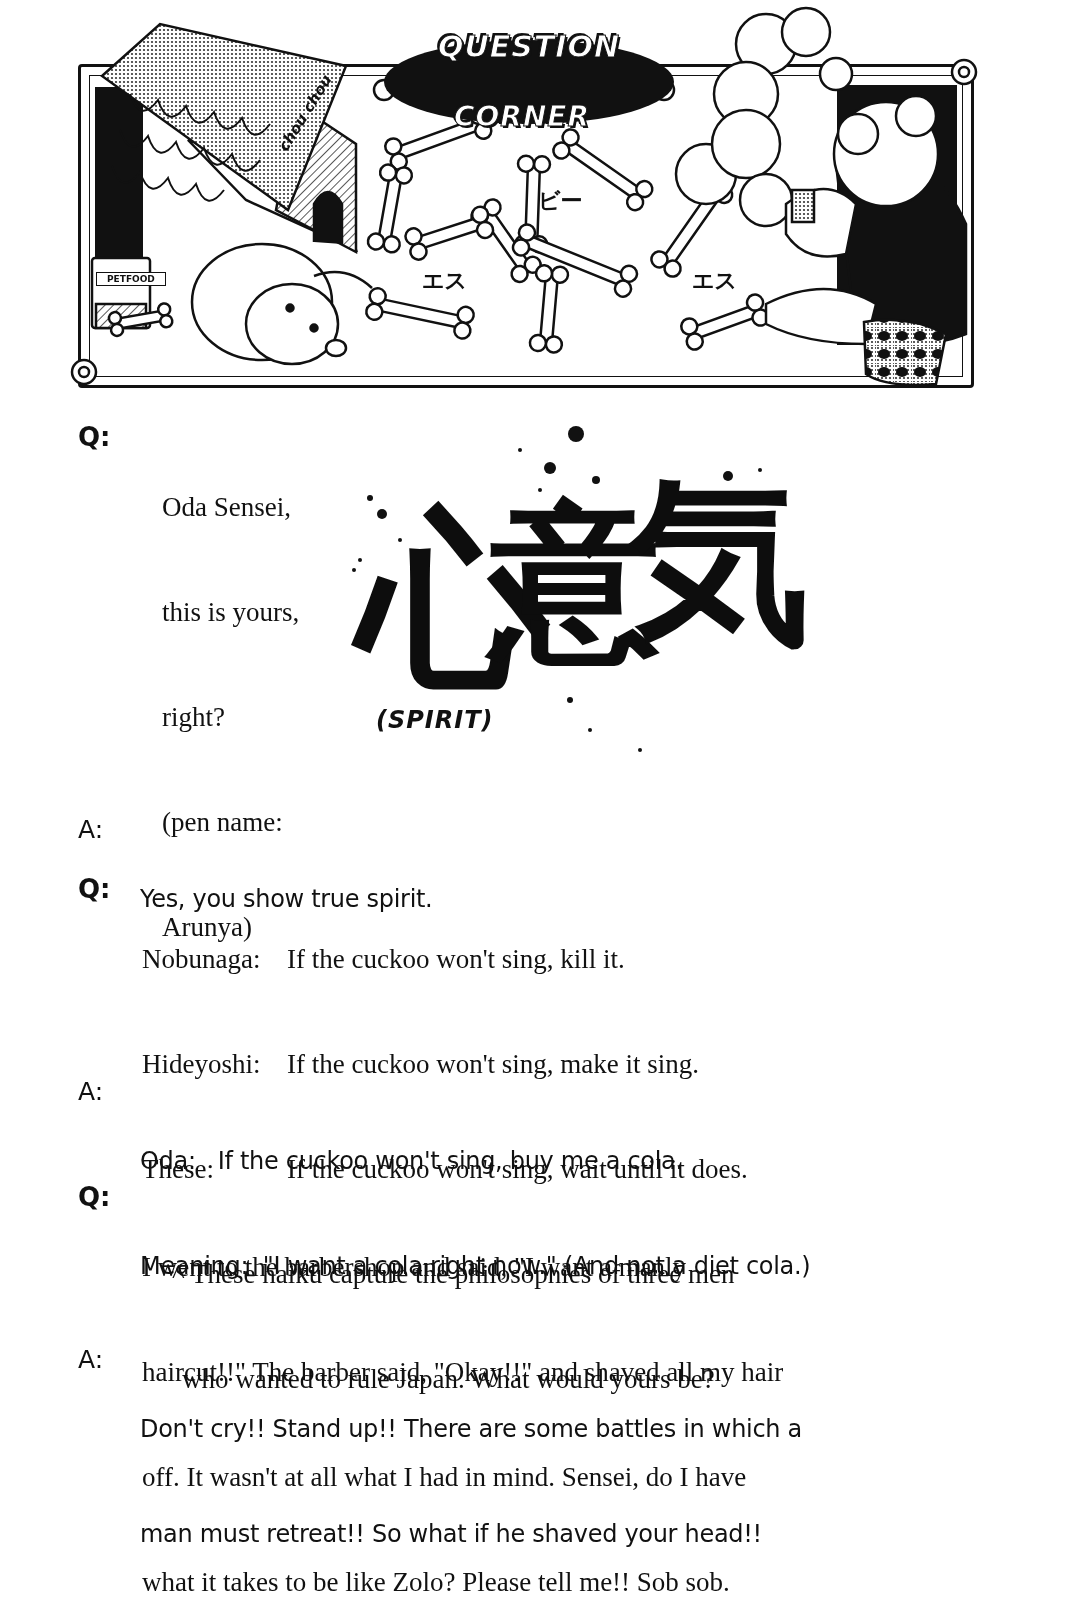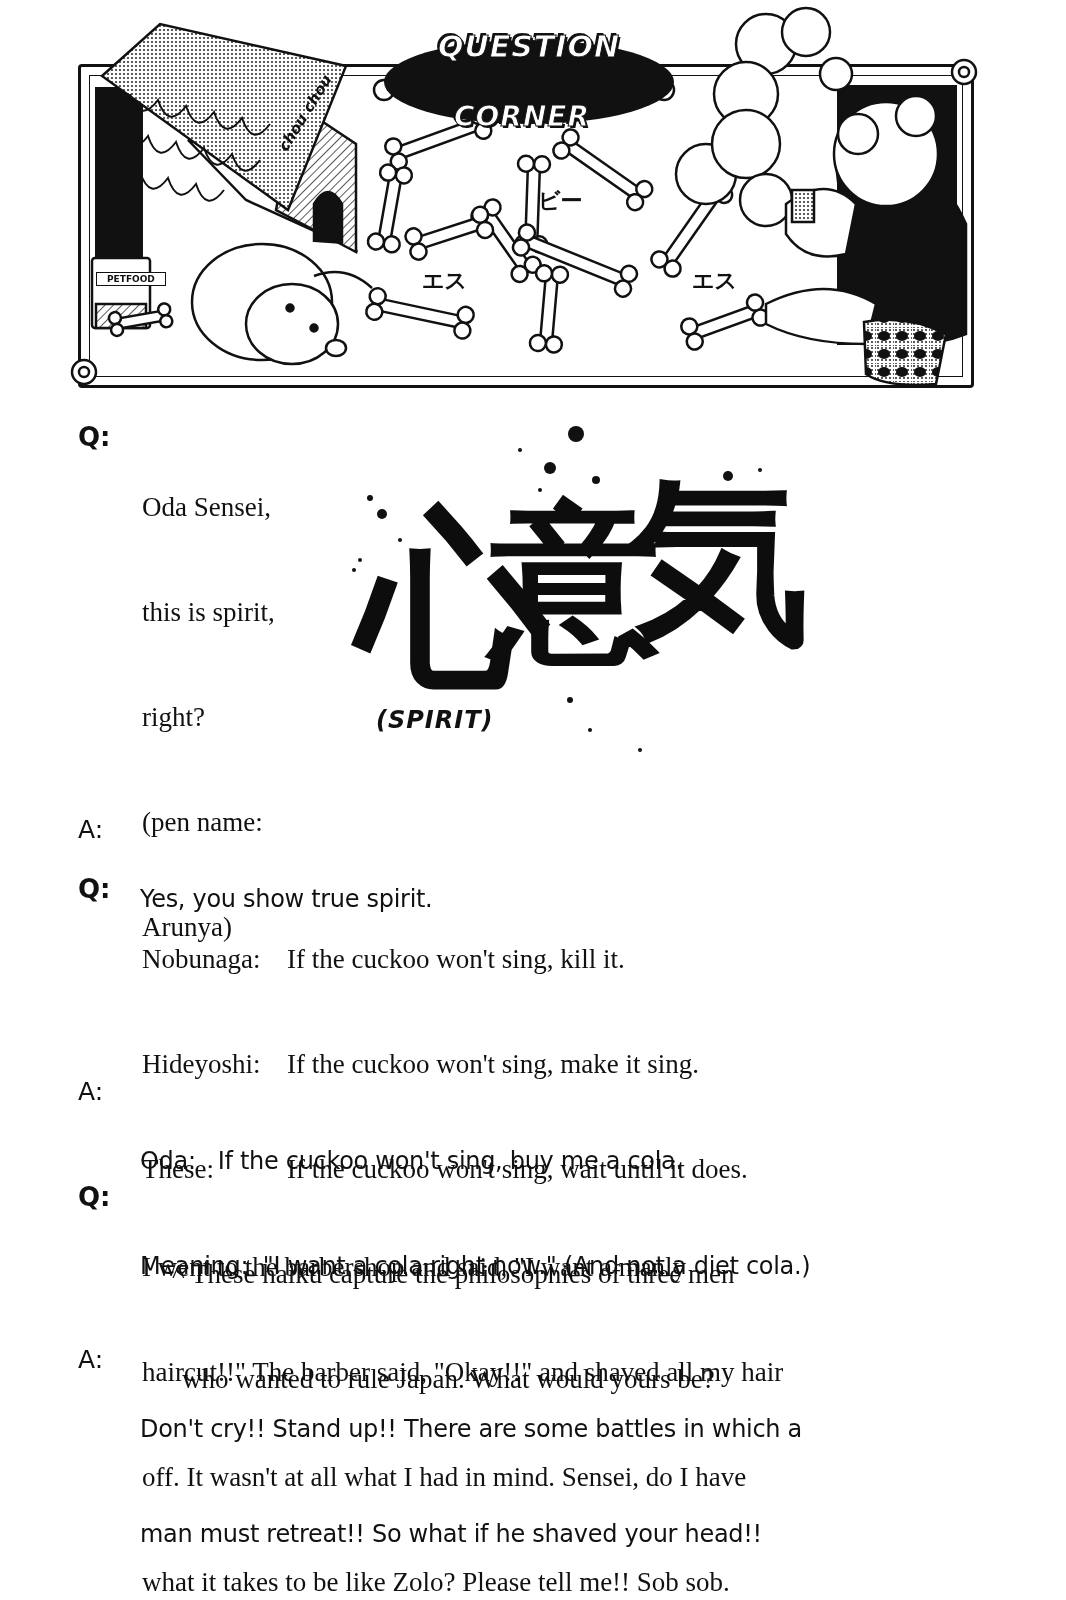--- a/index.html
+++ b/index.html
@@ -254,23 +254,23 @@
   <div class="doghouse-sign">chou chou</div>
   <div class="petfood-label">PETFOOD</div>
 
   <div class="kana" style="left:472px; top:182px;">ビー</div>
   <div class="kana" style="left:356px; top:262px;">エス</div>
   <div class="kana" style="left:626px; top:262px;">エス</div>
 </div>
 
 <div class="qa" style="top:420px;">
   <span class="label q" style="top:0;">Q:</span>
-  <div class="q-text" style="top:0;">
+  <div class="q-text" style="top:0;margin-left:20px;">
     <div>Oda Sensei,</div>
-    <div>this is spirit,</div>
+    <div>this is yours,</div>
     <div>right?</div>
     <div>(pen name:</div>
     <div>Arunya)</div>
   </div>
 </div>
 
 <div class="callig">
   <svg width="460" height="360" style="position:absolute;left:0;top:0;">
     <g fill="#111">
       <circle cx="236" cy="24" r="8"></circle>

